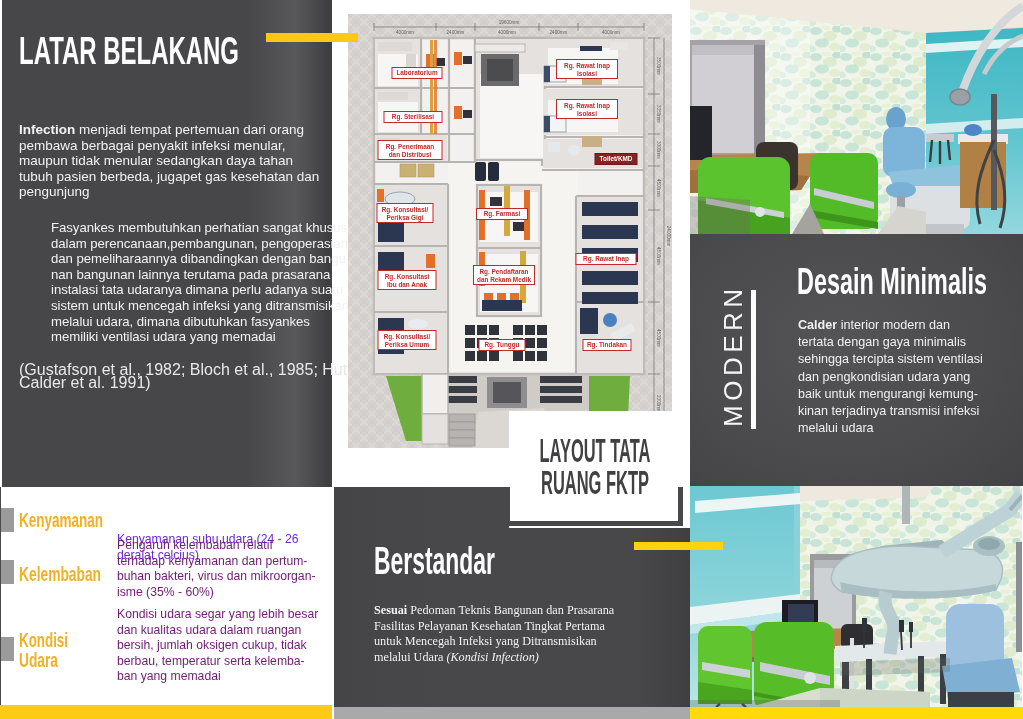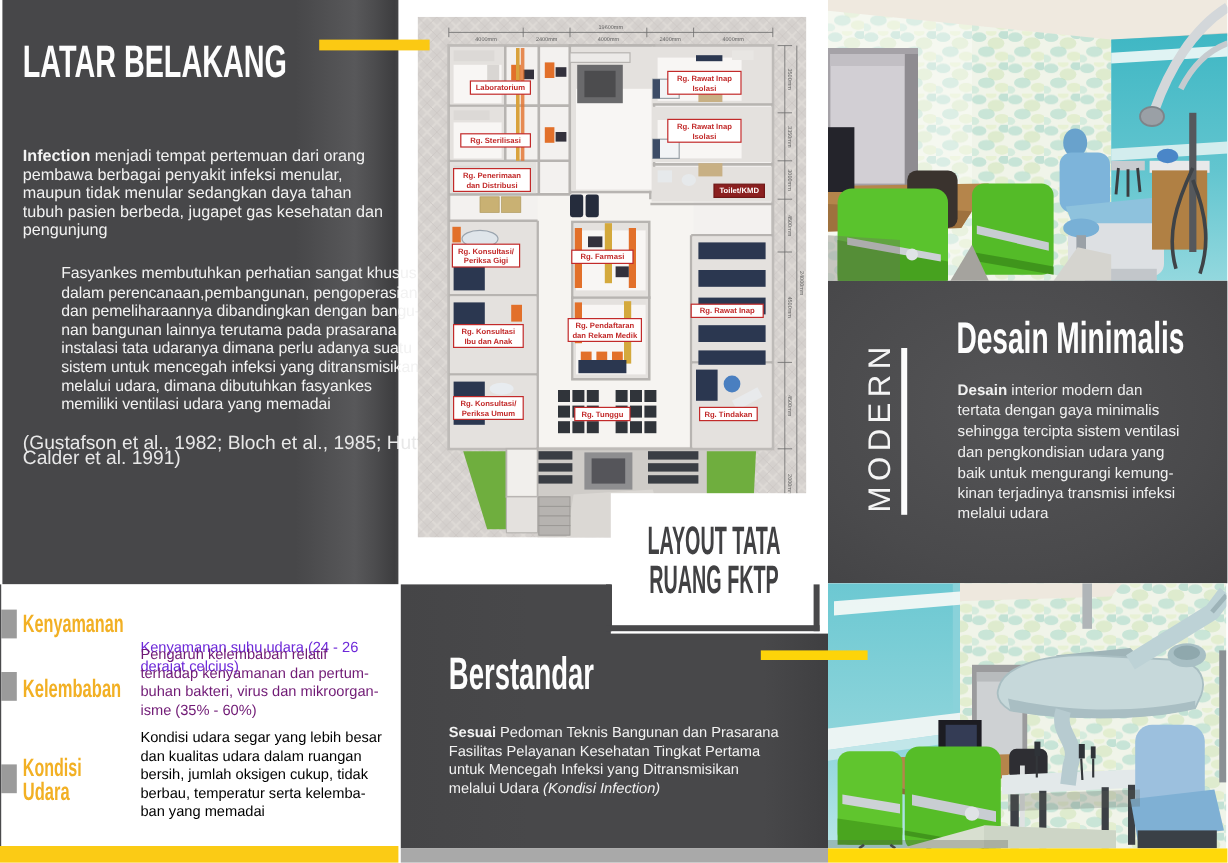--- a/index.html
+++ b/index.html
@@ -68,21 +68,21 @@
 isme (35% - 60%)
 </div>
 
 <div class="abs" style="left:1px;top:637px;width:13px;height:24px;background:#9b9b9b;"></div>
 
 <svg class="abs" style="left:19px;top:625px;" width="90" height="48">
     <text x="0" y="21.5" font-size="21" font-weight="bold" fill="#f2b024" textLength="49" lengthAdjust="spacingAndGlyphs">Kondisi</text>
     <text x="0" y="42" font-size="21" font-weight="bold" fill="#f2b024" textLength="39" lengthAdjust="spacingAndGlyphs">Udara</text>
   </svg>
 
-<div class="abs" style="left:117px;top:607px;color:#000000;font-size:12.2px;line-height:15.6px;white-space:nowrap;">
+<div class="abs" style="left:117px;top:607px;color:#701a75;font-size:12.2px;line-height:15.6px;white-space:nowrap;">
 Kondisi udara segar yang lebih besar<br>
 dan kualitas udara dalam ruangan<br>
 bersih, jumlah oksigen cukup, tidak<br>
 berbau, temperatur serta kelemba-<br>
 ban yang memadai
 </div>
 
 <div class="abs" style="left:0;top:705px;width:332px;height:14px;background:#fbcb15;"></div>
 
 <div class="abs" style="left:348px;top:14px;width:324px;height:434px;">
@@ -409,21 +409,21 @@
 <text x="60" y="30" text-anchor="middle" font-size="33" font-weight="bold" fill="#414143" textLength="111" lengthAdjust="spacingAndGlyphs">LAYOUT TATA</text>
 <text x="60" y="62" text-anchor="middle" font-size="33" font-weight="bold" fill="#414143" textLength="108" lengthAdjust="spacingAndGlyphs">RUANG FKTP</text>
 </svg>
 
 <svg class="abs" style="left:374px;top:538px;" width="130" height="46">
     <text x="0" y="36" font-size="38" font-weight="bold" fill="#fdfdfd" textLength="121" lengthAdjust="spacingAndGlyphs">Berstandar</text>
   </svg>
 
 <div class="abs" style="left:634px;top:542px;width:89px;height:8px;background:#fdd409;z-index:5;"></div>
 
-<div class="abs" style="left:374px;top:603px;color:#f2f2f2;font-size:12.2px;line-height:15.7px;white-space:nowrap;">
+<div class="abs" style="left:374px;top:603px;color:#f2f2f2;font-size:12.2px;line-height:15.7px;white-space:nowrap;font-family:Liberation Serif, serif;">
 <b>Sesuai</b> Pedoman Teknis Bangunan dan Prasarana<br>
 Fasilitas Pelayanan Kesehatan Tingkat Pertama<br>
 untuk Mencegah Infeksi yang Ditransmisikan<br>
 melalui Udara <i>(Kondisi Infection)</i>
 </div>
 
 <div class="abs" style="left:334px;top:707px;width:356px;height:12px;background:#a9a9a9;"></div>
 
 <div class="abs" style="left:690px;top:0;width:333px;height:234px;">
 <svg width="333" height="234" viewBox="0 0 333 234">
@@ -530,21 +530,21 @@
     <div style="position:absolute;left:0;top:0;width:138px;height:40px;transform:rotate(-90deg) translateX(-138px);transform-origin:0 0;color:#f5f5f5;font-size:26px;letter-spacing:4.5px;line-height:40px;">MODERN</div>
   </div>
 
 <div class="abs" style="left:751px;top:290px;width:5px;height:139px;background:#fcfcfc;"></div>
 
 <svg class="abs" style="left:797px;top:258px;" width="200" height="45">
     <text x="0" y="36" font-size="37" font-weight="bold" fill="#fdfdfd" textLength="190" lengthAdjust="spacingAndGlyphs">Desain Minimalis</text>
   </svg>
 
 <div class="abs" style="left:798px;top:317px;color:#f0f0f0;font-size:12.6px;line-height:17.2px;white-space:nowrap;">
-<b>Desain</b> interior modern dan<br>
+<b>Calder</b> interior modern dan<br>
 tertata dengan gaya minimalis<br>
 sehingga tercipta sistem ventilasi<br>
 dan pengkondisian udara yang<br>
 baik untuk mengurangi kemung-<br>
 kinan terjadinya transmisi infeksi<br>
 melalui udara
 </div>
 
 <div class="abs" style="left:690px;top:486px;width:333px;height:221px;">
 <svg width="332" height="221" viewBox="0 0 332 221">

